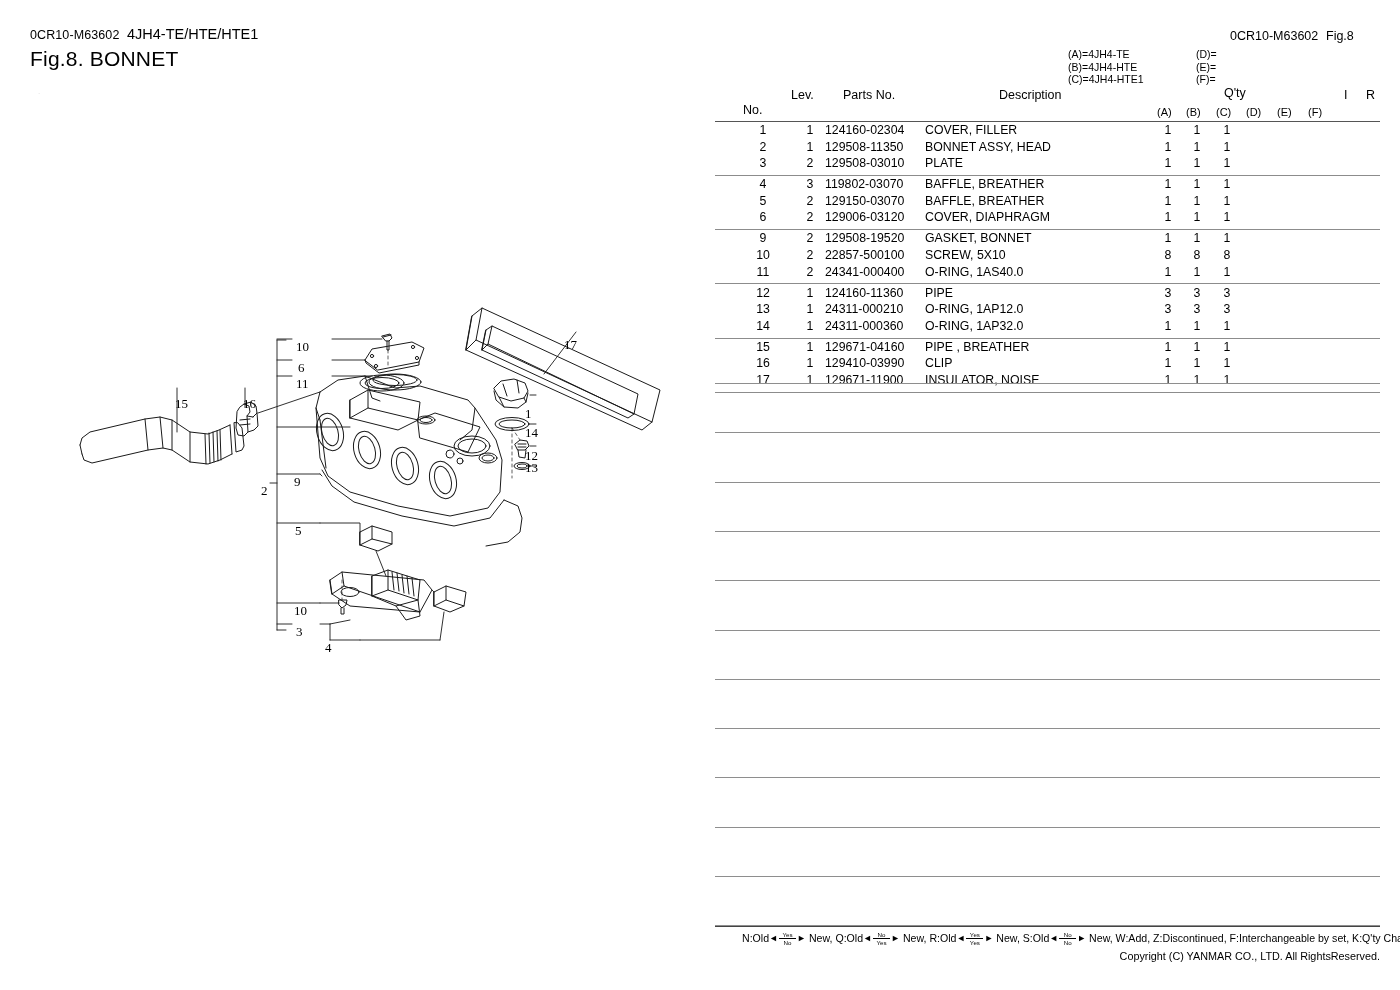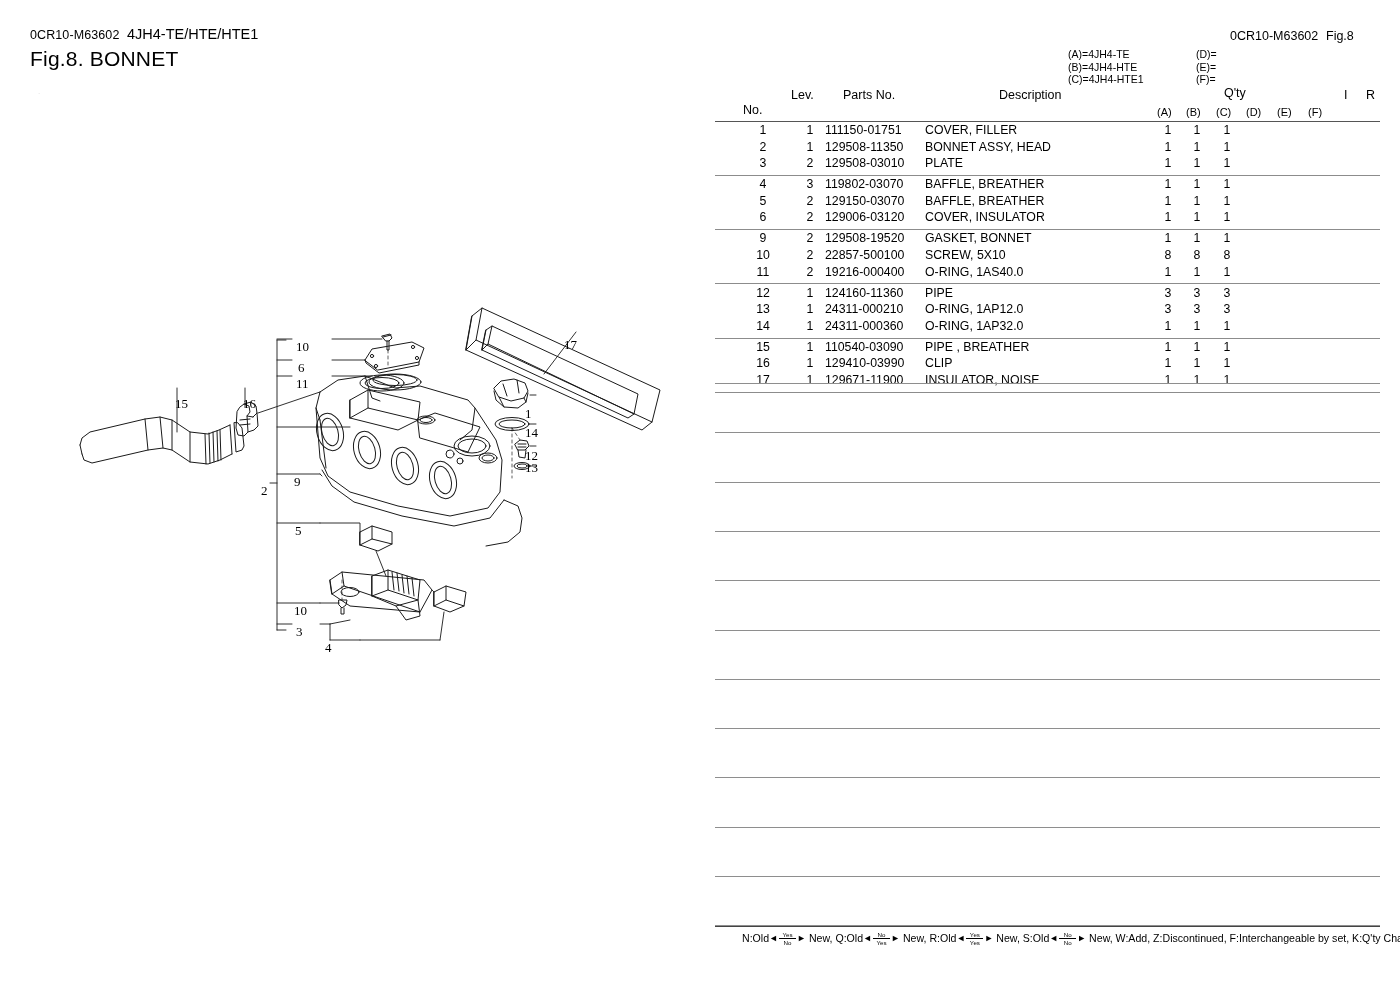--- a/index.html
+++ b/index.html
@@ -212,21 +212,21 @@
       <div class="th-sub" style="left:531px;">(D)</div>
       <div class="th-sub" style="left:562px;">(E)</div>
       <div class="th-sub" style="left:593px;">(F)</div>
     </div>
 
     <div id="table-body" style="position: relative; height: 273px;">
         <div class="rule" style="top:0px;"></div>
         <div class="trow" style="position:absolute;left:0;right:0;top:2px;">
           <span class="cell c-no">1</span>
           <span class="cell c-lev">1</span>
-          <span class="cell c-part">111150-01751</span>
+          <span class="cell c-part">124160-02304</span>
           <span class="cell c-desc">COVER, FILLER</span>
           <span class="cell c-qa">1</span>
           <span class="cell c-qb">1</span>
           <span class="cell c-qc">1</span>
           <span class="cell c-qd"></span>
           <span class="cell c-qe"></span>
           <span class="cell c-qf"></span>
           <span class="cell c-i"></span>
           <span class="cell c-r"></span>
         </div>
@@ -284,21 +284,21 @@
           <span class="cell c-qd"></span>
           <span class="cell c-qe"></span>
           <span class="cell c-qf"></span>
           <span class="cell c-i"></span>
           <span class="cell c-r"></span>
         </div>
         <div class="trow" style="position:absolute;left:0;right:0;top:89.4px;">
           <span class="cell c-no">6</span>
           <span class="cell c-lev">2</span>
           <span class="cell c-part">129006-03120</span>
-          <span class="cell c-desc">COVER, INSULATOR</span>
+          <span class="cell c-desc">COVER, DIAPHRAGM</span>
           <span class="cell c-qa">1</span>
           <span class="cell c-qb">1</span>
           <span class="cell c-qc">1</span>
           <span class="cell c-qd"></span>
           <span class="cell c-qe"></span>
           <span class="cell c-qf"></span>
           <span class="cell c-i"></span>
           <span class="cell c-r"></span>
         </div>
         <div class="rule light" style="top:108.2px;"></div>
@@ -326,21 +326,21 @@
           <span class="cell c-qc">8</span>
           <span class="cell c-qd"></span>
           <span class="cell c-qe"></span>
           <span class="cell c-qf"></span>
           <span class="cell c-i"></span>
           <span class="cell c-r"></span>
         </div>
         <div class="trow" style="position:absolute;left:0;right:0;top:143.6px;">
           <span class="cell c-no">11</span>
           <span class="cell c-lev">2</span>
-          <span class="cell c-part">19216-000400</span>
+          <span class="cell c-part">24341-000400</span>
           <span class="cell c-desc">O-RING, 1AS40.0</span>
           <span class="cell c-qa">1</span>
           <span class="cell c-qb">1</span>
           <span class="cell c-qc">1</span>
           <span class="cell c-qd"></span>
           <span class="cell c-qe"></span>
           <span class="cell c-qf"></span>
           <span class="cell c-i"></span>
           <span class="cell c-r"></span>
         </div>
@@ -384,21 +384,21 @@
           <span class="cell c-qd"></span>
           <span class="cell c-qe"></span>
           <span class="cell c-qf"></span>
           <span class="cell c-i"></span>
           <span class="cell c-r"></span>
         </div>
         <div class="rule light" style="top:216.59999999999994px;"></div>
         <div class="trow" style="position:absolute;left:0;right:0;top:218.79999999999993px;">
           <span class="cell c-no">15</span>
           <span class="cell c-lev">1</span>
-          <span class="cell c-part">110540-03090</span>
+          <span class="cell c-part">129671-04160</span>
           <span class="cell c-desc">PIPE , BREATHER</span>
           <span class="cell c-qa">1</span>
           <span class="cell c-qb">1</span>
           <span class="cell c-qc">1</span>
           <span class="cell c-qd"></span>
           <span class="cell c-qe"></span>
           <span class="cell c-qf"></span>
           <span class="cell c-i"></span>
           <span class="cell c-r"></span>
         </div>
@@ -453,20 +453,21 @@
   <div id="legend">
     <span>N:Old</span><span class="arrow-l">◄</span><span class="frac"><span class="num">Yes</span><span class="bar"></span><span class="den">No</span></span><span class="arrow-r">►</span>
     <span>New,</span>
     <span>Q:Old</span><span class="arrow-l">◄</span><span class="frac"><span class="num">No</span><span class="bar"></span><span class="den">Yes</span></span><span class="arrow-r">►</span>
     <span>New,</span>
     <span>R:Old</span><span class="arrow-l">◄</span><span class="frac"><span class="num">Yes</span><span class="bar"></span><span class="den">Yes</span></span><span class="arrow-r">►</span>
     <span>New,</span>
     <span>S:Old</span><span class="arrow-l">◄</span><span class="frac"><span class="num">No</span><span class="bar"></span><span class="den">No</span></span><span class="arrow-r">►</span>
     <span>New, W:Add, Z:Discontinued, F:Interchangeable by set, K:Q'ty Change</span>
   </div>
+  <div id="copyright">Copyright (C)  YANMAR CO., LTD. All RightsReserved.</div>
 
   <div id="diagram">
     <svg width="660" height="400" viewBox="0 0 660 400" xmlns="http://www.w3.org/2000/svg" fill="none" stroke="#1a1a1a" stroke-width="1" stroke-linejoin="round" stroke-linecap="round">
 
       <g stroke-width="0.9">
         <path d="M257,60 L257,350"></path>
         <path d="M250,203 L257,203"></path>
         <path d="M257,60 L266,60"></path>
         <path d="M257,350 L266,350"></path>
       </g>

